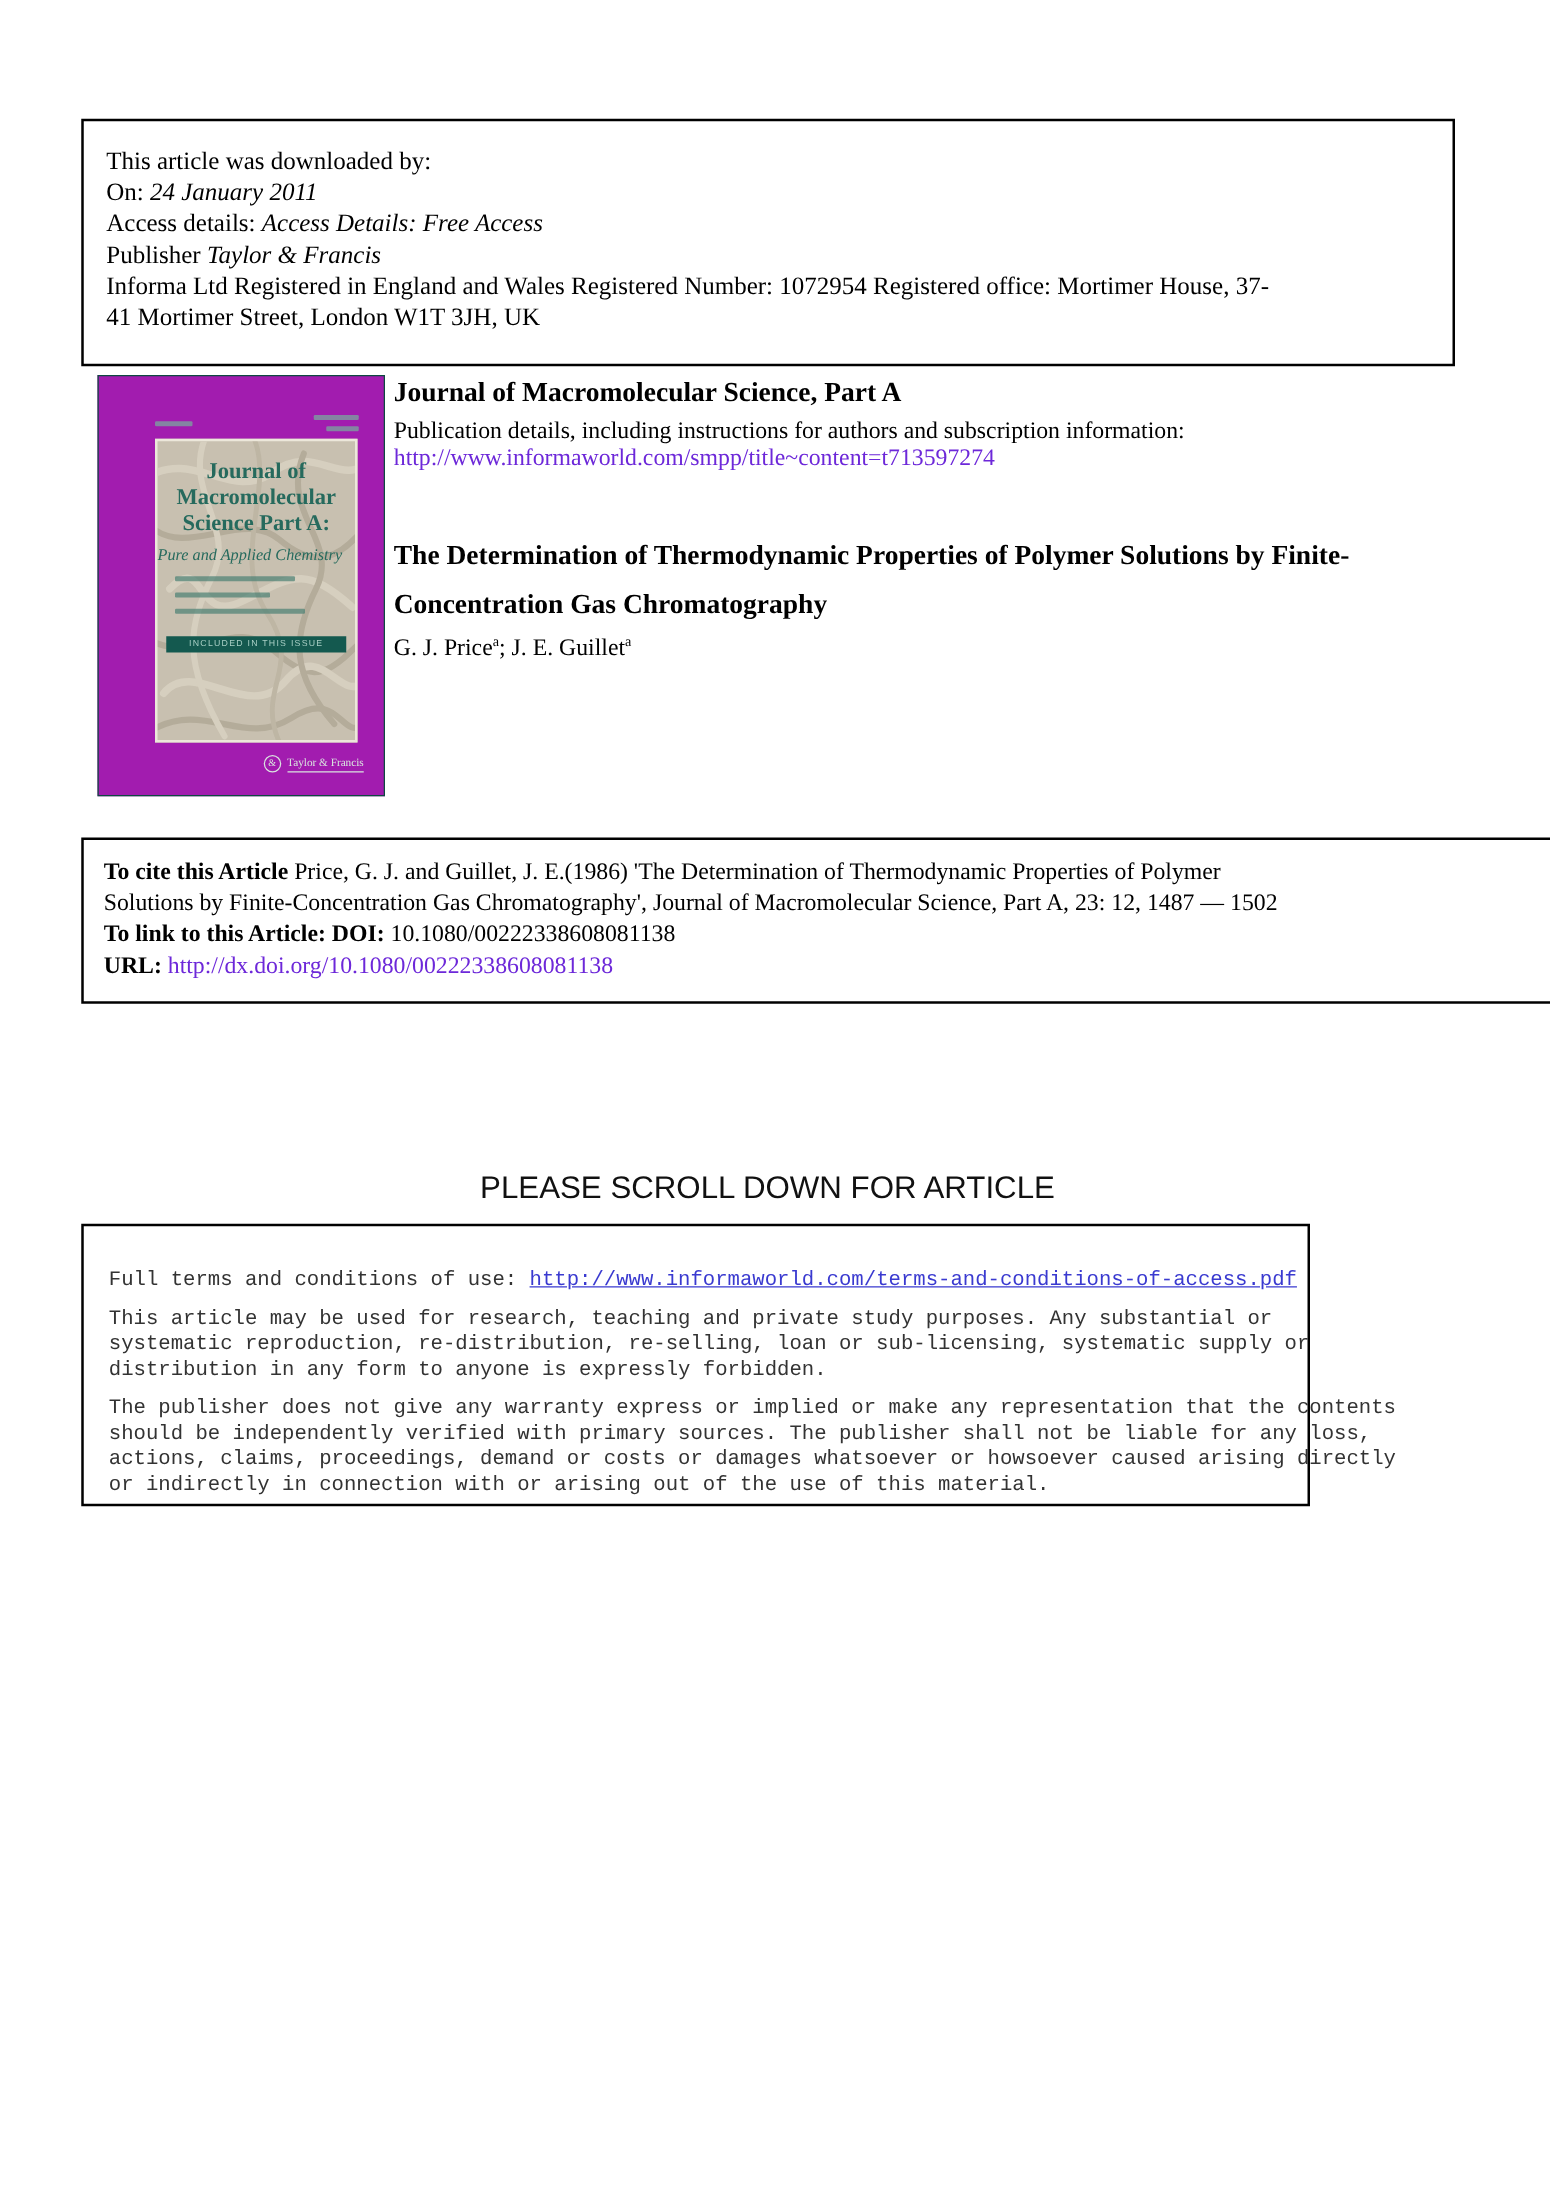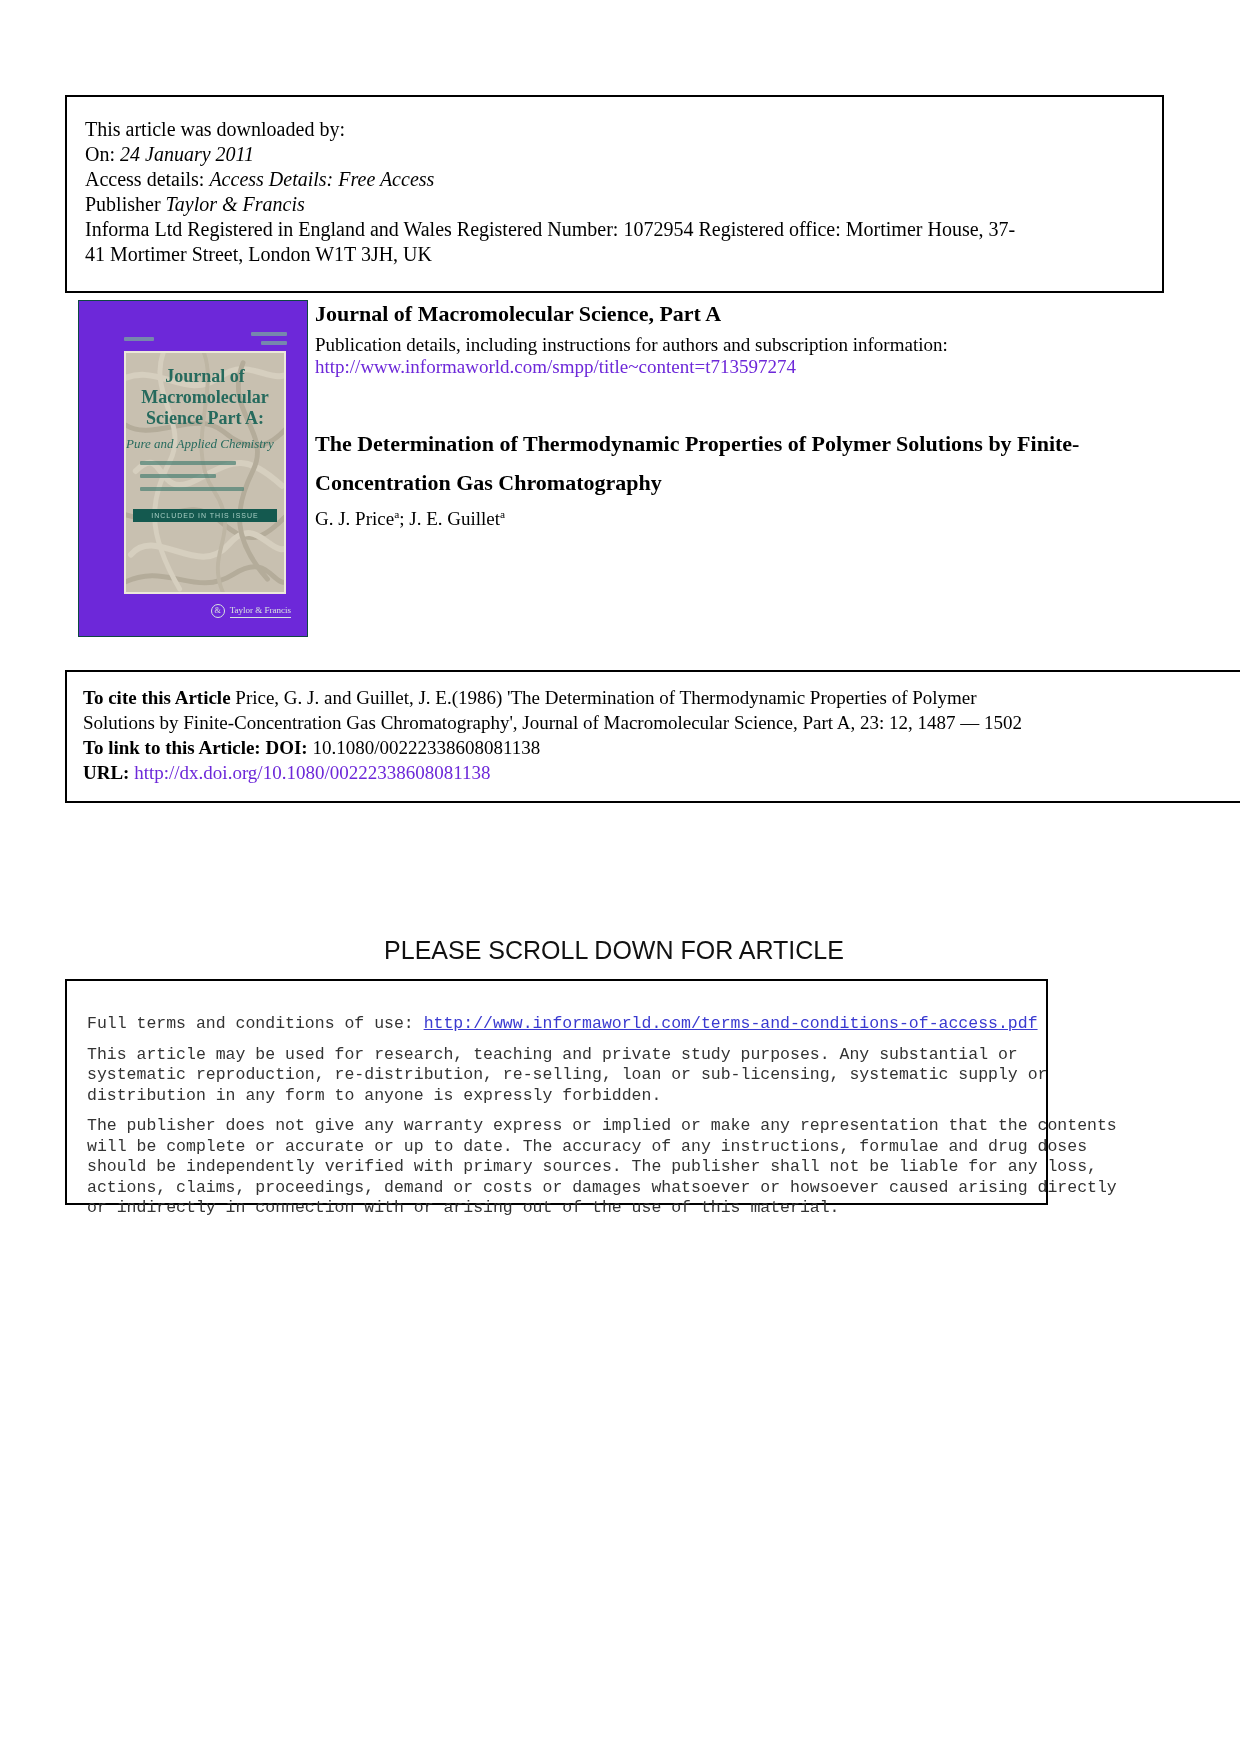--- a/index.html
+++ b/index.html
@@ -9,21 +9,21 @@
     overflow:hidden;
   }
   .box { position:absolute; border:2px solid #000; box-sizing:border-box; background:#fff; }
 
   
   #top-box { left:65px; top:72px; width:1099px; height:198px; padding:20px 18px; font-size:20px; line-height:25px;margin-top:23px; }
   #top-box .line { white-space:nowrap; }
   .it { font-style:italic; }
 
   
-  #cover { position:absolute; left:78px; top:300px; width:230px; height:337px; background:#6d28d9; border:1px solid #0e4841; box-sizing:border-box; }
+  #cover { position:absolute; left:78px; top:300px; width:230px; height:337px; background:#a21caf; border:1px solid #0e4841; box-sizing:border-box; }
   .microbar { position:absolute; height:4px; background:#7aa79e; opacity:0.75; border-radius:1px; }
   #cover-panel { position:absolute; left:45px; top:50px; width:162px; height:243px; background:#c8c0b0; border:2px solid #ece7da; box-sizing:border-box; overflow:hidden; }
   #cover-pattern { position:absolute; left:0; top:0; width:100%; height:100%; }
   .cover-text { position:relative; }
   #cover-title { margin-top:13px; text-align:center; color:#266a5d; font-weight:bold; font-size:18px; line-height:21px; }
   #cover-subtitle { margin-top:7px; text-align:left; color:#266a5d; font-weight:normal; font-style:italic; font-size:13px; }
   .ed-bar { position:relative; height:4px; background:#4a8074; opacity:0.7; margin:9px 0 0 14px; border-radius:1px; }
   #cover-banner { position:absolute; left:7px; right:7px; top:156px; height:13px; background:#14594f; color:#a9cfc5; font-family:"Liberation Sans",sans-serif; font-size:7px; line-height:13px; text-align:center; letter-spacing:1px; }
   #cover-logo { position:absolute; right:16px; bottom:18px; display:flex; align-items:center; gap:5px; }
   #cover-logo .circle { width:14px; height:14px; border:1.5px solid #d9e4df; border-radius:50%; box-sizing:border-box; color:#d9e4df; font-size:8px; line-height:11px; text-align:center; font-family:"Liberation Serif",serif; }
@@ -133,20 +133,19 @@
     <div class="mline"><span>Full terms and conditions of use: </span><a class="mono-link" href="#">http://www.informaworld.com/terms-and-conditions-of-access.pdf</a></div>
     <div class="gap"></div>
     <div>
       <div class="mline">This article may be used for research, teaching and private study purposes. Any substantial or</div>
       <div class="mline">systematic reproduction, re-distribution, re-selling, loan or sub-licensing, systematic supply or</div>
       <div class="mline">distribution in any form to anyone is expressly forbidden.</div>
     </div>
     <div class="gap"></div>
     <div>
       <div class="mline">The publisher does not give any warranty express or implied or make any representation that the contents</div>
-      <div class="mline">will be complete or accurate or up to date. The accuracy of any instructions, formulae and drug doses</div>
       <div class="mline">should be independently verified with primary sources. The publisher shall not be liable for any loss,</div>
       <div class="mline">actions, claims, proceedings, demand or costs or damages whatsoever or howsoever caused arising directly</div>
       <div class="mline">or indirectly in connection with or arising out of the use of this material.</div>
     </div>
   </div>
 
 </div>
 
 </body></html>

